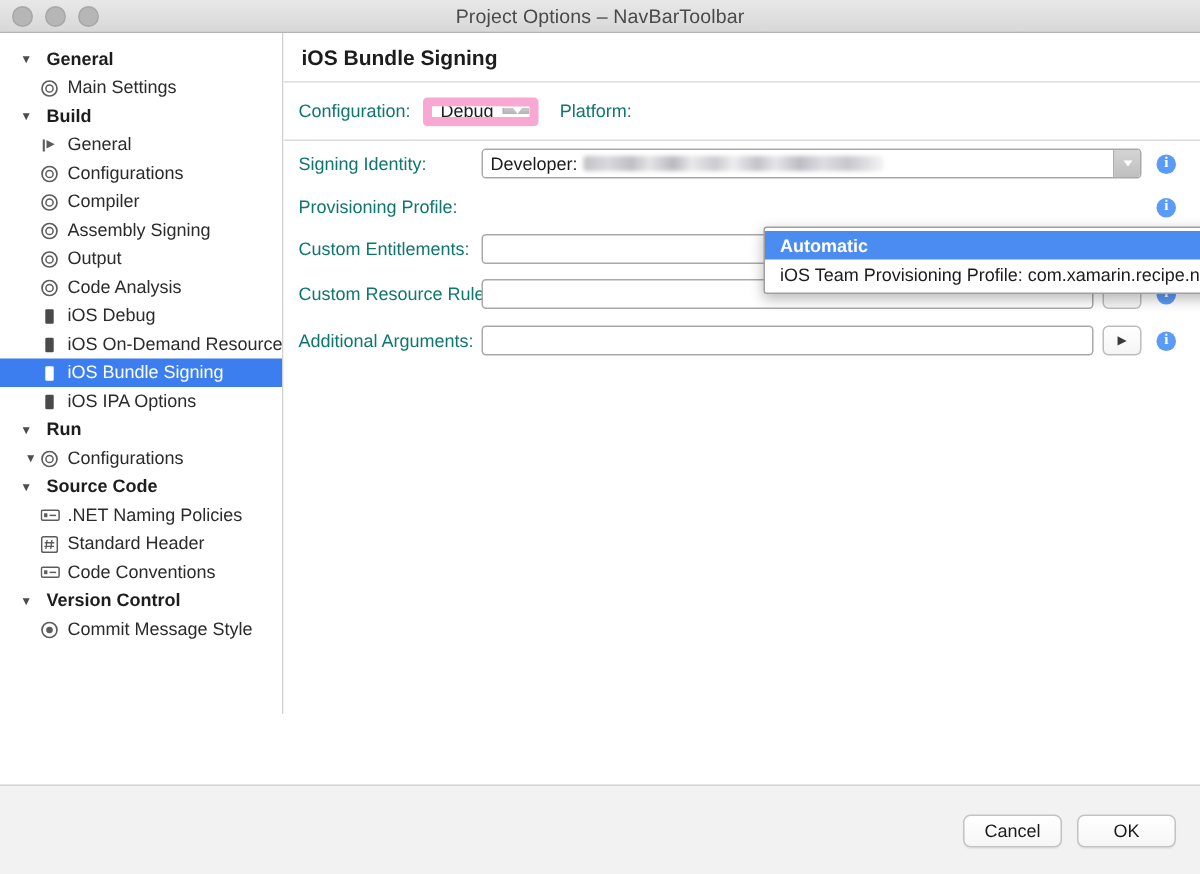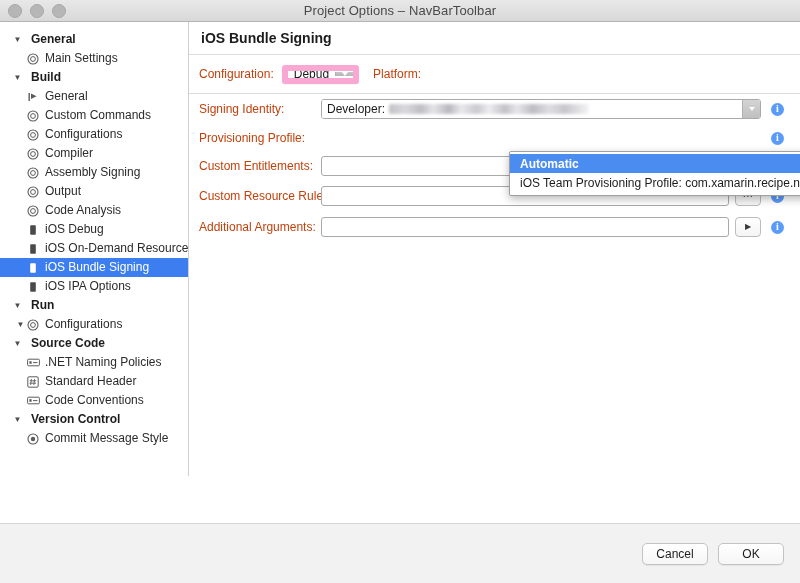--- a/index.html
+++ b/index.html
@@ -159,21 +159,21 @@
   }
   .row-config {
     height: 38px;
   }
   .row-field {
     height: 28px;
   }
 
   .flabel {
     font-size: 12px;
-    color: #c2410c;
+    color: #0f766e;
     white-space: nowrap;
   }
   .flabel.fixed {
     width: 122px;
     min-width: 122px;
   }
 
   
   .popup {
     display: inline-flex;
@@ -434,31 +434,20 @@
         </div>
         <div class="tree-row leaf">
           <span class="spacer-11"></span>
           <span class="spacer-11"></span>
           <span class="ic">
             <svg width="12" height="12" viewBox="0 0 12 12">
               <circle cx="6" cy="6" r="5" fill="none" stroke="#5c5c5c" stroke-width="1.1"></circle>
               <circle cx="6" cy="6" r="2.4" fill="none" stroke="#5c5c5c" stroke-width="1"></circle>
             </svg>
           </span>
-          <span class="label">Custom Commands</span>
-        </div>
-        <div class="tree-row leaf">
-          <span class="spacer-11"></span>
-          <span class="spacer-11"></span>
-          <span class="ic">
-            <svg width="12" height="12" viewBox="0 0 12 12">
-              <circle cx="6" cy="6" r="5" fill="none" stroke="#5c5c5c" stroke-width="1.1"></circle>
-              <circle cx="6" cy="6" r="2.4" fill="none" stroke="#5c5c5c" stroke-width="1"></circle>
-            </svg>
-          </span>
           <span class="label">Configurations</span>
         </div>
         <div class="tree-row leaf">
           <span class="spacer-11"></span>
           <span class="spacer-11"></span>
           <span class="ic">
             <svg width="12" height="12" viewBox="0 0 12 12">
               <circle cx="6" cy="6" r="5" fill="none" stroke="#5c5c5c" stroke-width="1.1"></circle>
               <circle cx="6" cy="6" r="2.4" fill="none" stroke="#5c5c5c" stroke-width="1"></circle>
             </svg>

